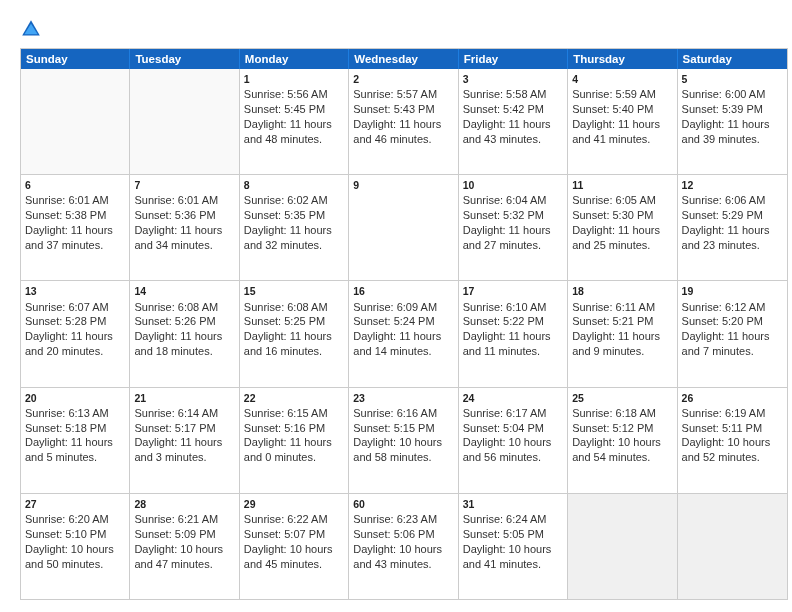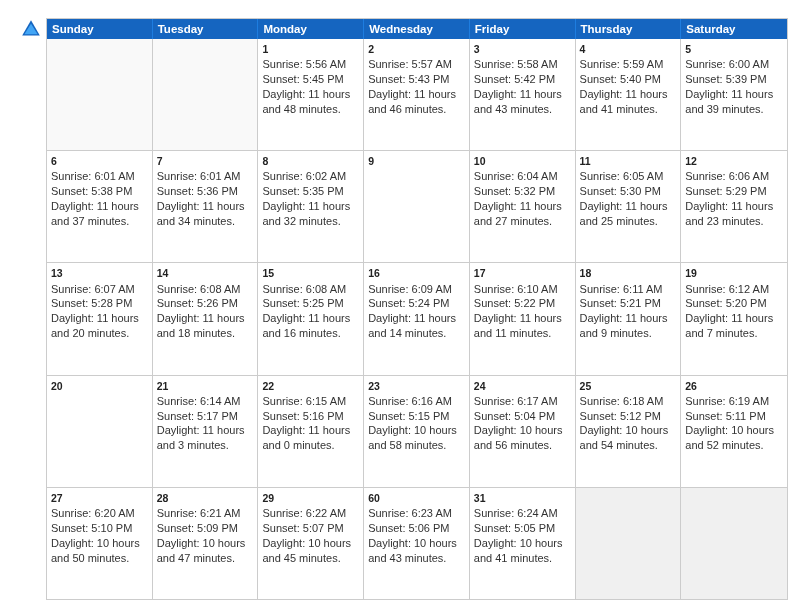--- a/index.html
+++ b/index.html
@@ -8,21 +8,21 @@
       background: #fff;
       width: 792px;
       height: 612px;
       overflow: hidden;
     }
     .page {
       width: 792px;
       height: 612px;
       padding: 18px 4px 12px 20px;
       display: flex;
-      flex-direction: row;
+      flex-direction: column;
     }
     .header {
       display: flex;
       justify-content: space-between;
       align-items: flex-start;
       margin-bottom: 8px;
     }
     .logo {
       display: flex;
       align-items: center;
@@ -257,20 +257,23 @@
           <div class="cal-cell">
             <span class="day-num">19</span>
             <div class="cell-text">Sunrise: 6:12 AM
 Sunset: 5:20 PM
 Daylight: 11 hours and 7 minutes.</div>
           </div>
         </div>
         <div class="cal-row">
           <div class="cal-cell">
             <span class="day-num">20</span>
+            <div class="cell-text">Sunrise: 6:13 AM
+Sunset: 5:18 PM
+Daylight: 11 hours and 5 minutes.</div>
           </div>
           <div class="cal-cell">
             <span class="day-num">21</span>
             <div class="cell-text">Sunrise: 6:14 AM
 Sunset: 5:17 PM
 Daylight: 11 hours and 3 minutes.</div>
           </div>
           <div class="cal-cell">
             <span class="day-num">22</span>
             <div class="cell-text">Sunrise: 6:15 AM

